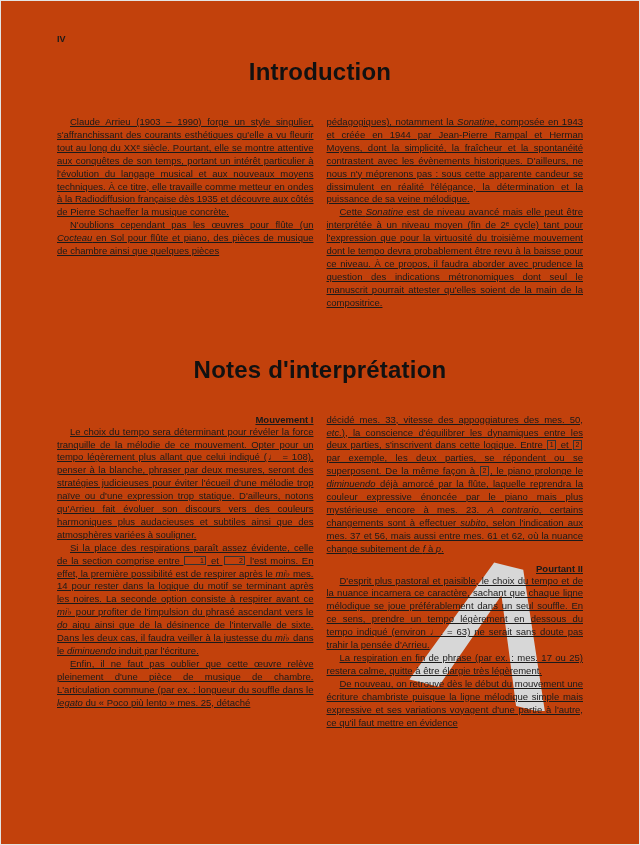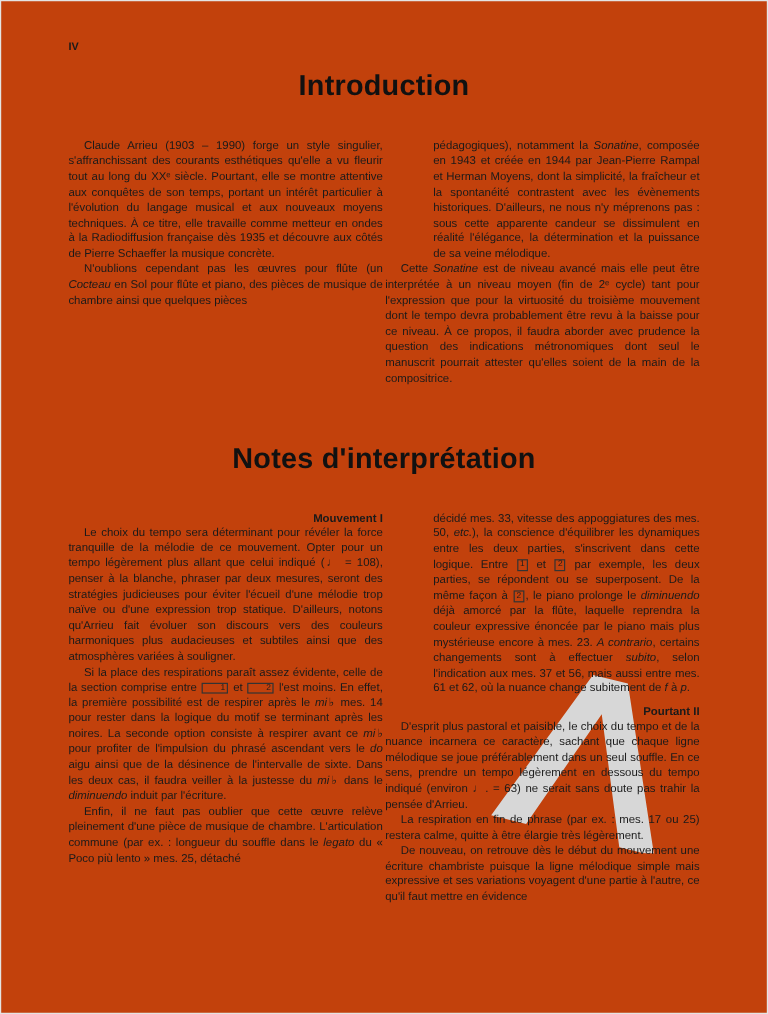--- a/index.html
+++ b/index.html
@@ -28,35 +28,36 @@
     font-weight: 700;
     font-size: 24px;
     text-align: center;
     letter-spacing: 0.2px;
     color: #111;
   }
   .intro-title { margin: 14px 0 30px 0; }
   .notes-title { margin: 46px 0 30px 0; }
   .columns {
     display: flex;
-    gap: 2px;
+    gap: 13px;
     position: relative;
     z-index: 1;
+    text-decoration: underline;
   }
   .col {
     width: 50%;
     text-align: justify;
   }
   .para {
     font-size: 9.5px;
     line-height: 12.9px;
     margin: 0;
     text-indent: 13px;
   }
-  .para.noindent { text-indent: 0; margin-left: 40px; }
+  .para.noindent { text-indent: 0; }
   .subheading {
     font-size: 9.5px;
     font-weight: 700;
     margin: 7px 0 1px 0;
     text-align: right;
   }
   .subheading:first-child { margin-top: 0; }
   .boxnum {
     display: inline-block;
     border: 1px solid #333;

